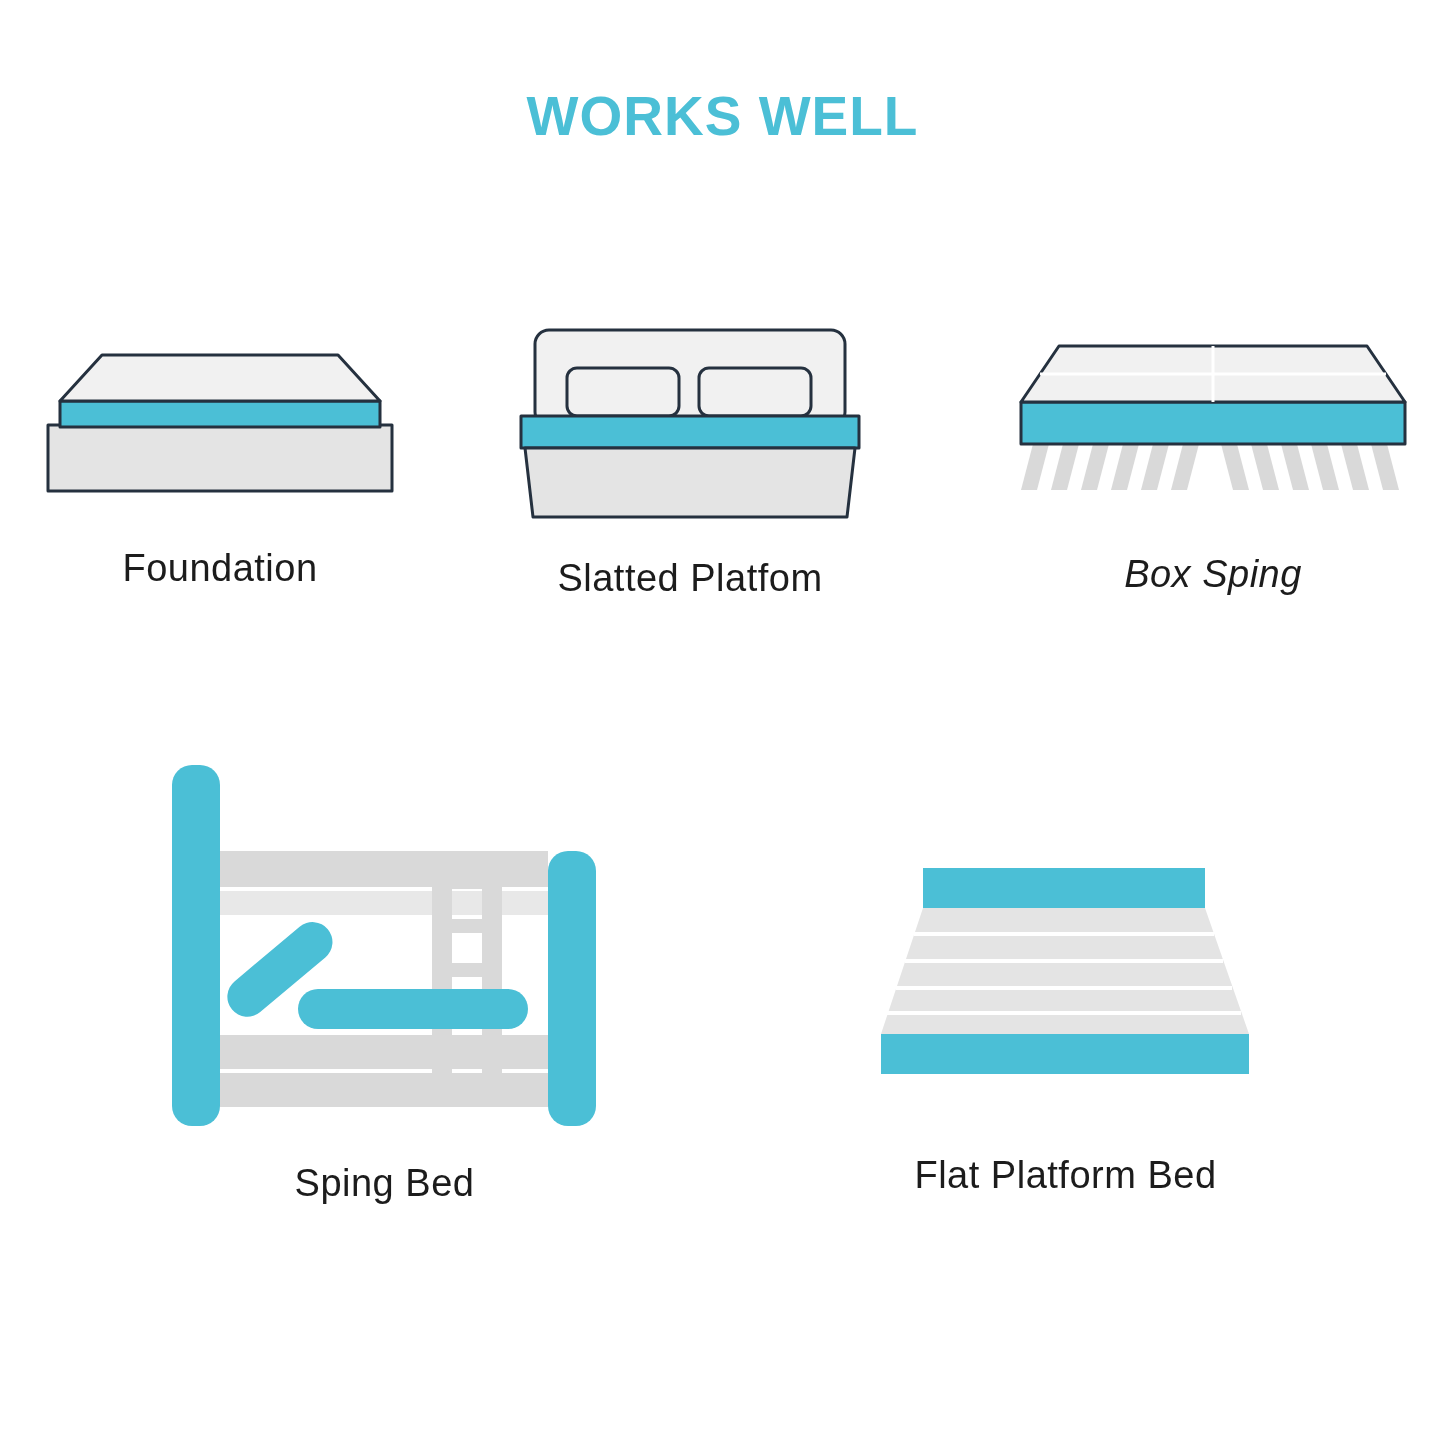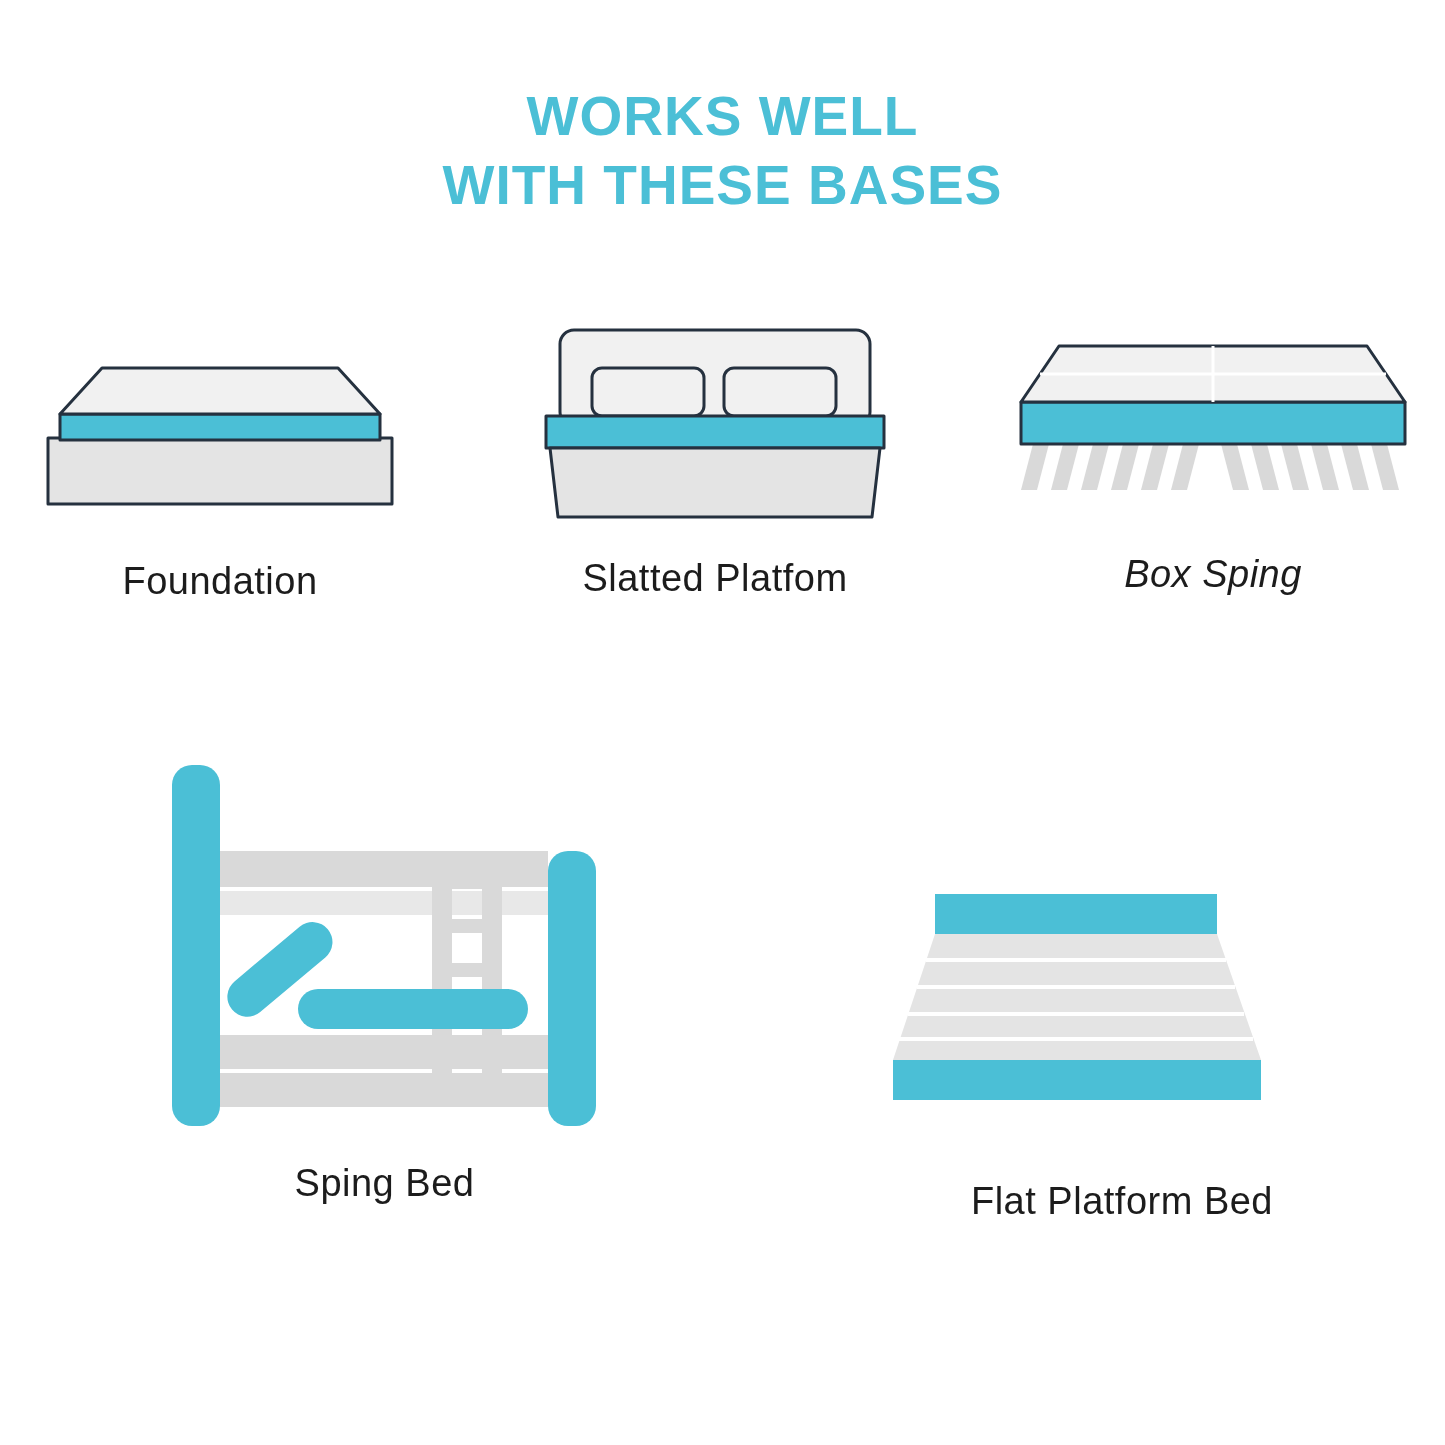--- a/index.html
+++ b/index.html
@@ -30,50 +30,49 @@
     display:flex;flex-direction:column;align-items:center;
     text-align:center;
   }
   .fig svg{display:block;}
   .fig-label{
     color:var(--label);
     font-size:38px;
     font-weight:500;
     letter-spacing:0.5px;
   }
-  #fig-foundation{left:28px;top:362px;width:384px;}
+  #fig-foundation{left:28px;top:349px;width:384px;}
   #fig-foundation .fig-label{margin-top:48px;}
-  #fig-slatted{left:500px;top:326px;width:430px;}
+  #fig-slatted{left:475px;top:326px;width:430px;}
   #fig-slatted .fig-label{margin-top:36px;}
   #fig-boxspring{left:998px;top:342px;width:430px;}
   #fig-boxspring .fig-label{margin-top:46px;font-style:italic;}
   #fig-bunk{left:162px;top:763px;width:445px;}
   #fig-bunk .fig-label{margin-top:34px;}
-  #fig-flat{left:858px;top:892px;width:415px;align-items:flex-end;}
+  #fig-flat{left:858px;top:866px;width:415px;}
   #fig-flat .fig-label{margin-top:48px;}
 
   
   .outl{stroke:var(--outline);stroke-width:3;stroke-linejoin:round;}
   .fill-accent{fill:var(--accent);}
   .fill-gray{fill:#e4e4e4;}
   .fill-gray-light{fill:#f1f1f1;}
   .fill-leg{fill:#d9d9d9;}
   .fill-rail{fill:#d9d9d9;}
   .fill-rail-light{fill:#e8e8e8;}
   .divider{stroke:#ffffff;stroke-width:3;}
   .slat{stroke:#ffffff;stroke-width:4;}
 </style>
 </head>
 <body>
 
 <div class="canvas">
 
   <div class="title">
     <div>WORKS WELL</div>
-    <div>WITH THESE BASES</div>
   </div>
 
   <div class="fig" id="fig-foundation">
     <svg width="360" height="150" viewBox="0 0 360 150">
       <rect class="fill-gray outl" x="8" y="76" width="344" height="66"></rect>
       <polygon class="fill-accent outl" points="20,52 340,52 340,78 20,78"></polygon>
       <polygon class="fill-gray-light outl" points="62,6 298,6 340,52 20,52"></polygon>
     </svg>
     <div class="fig-label">Foundation</div>
   </div>

